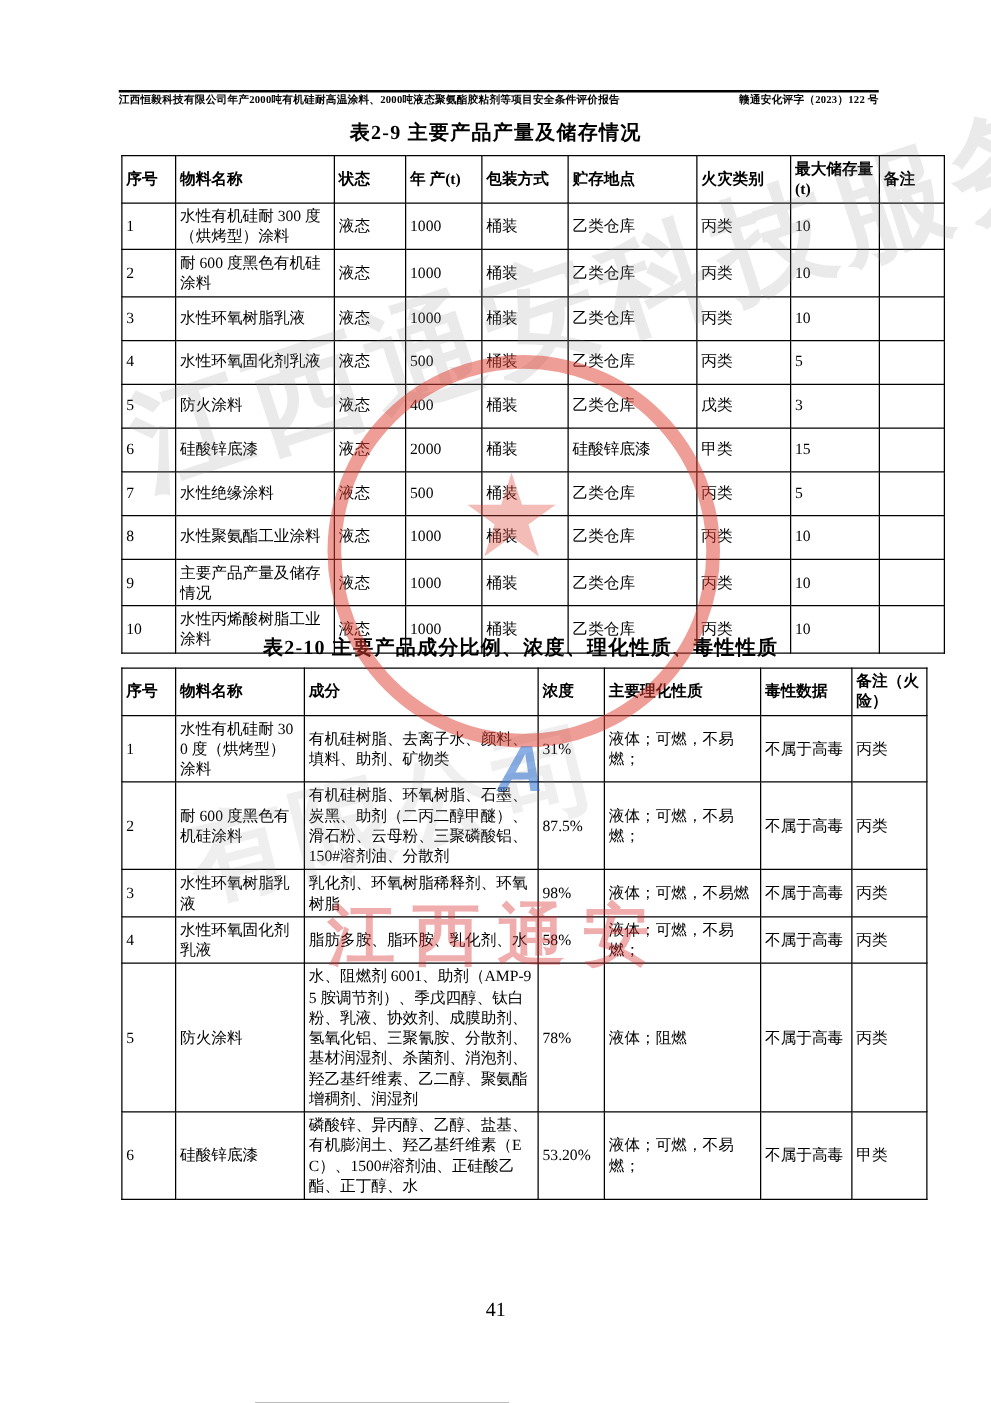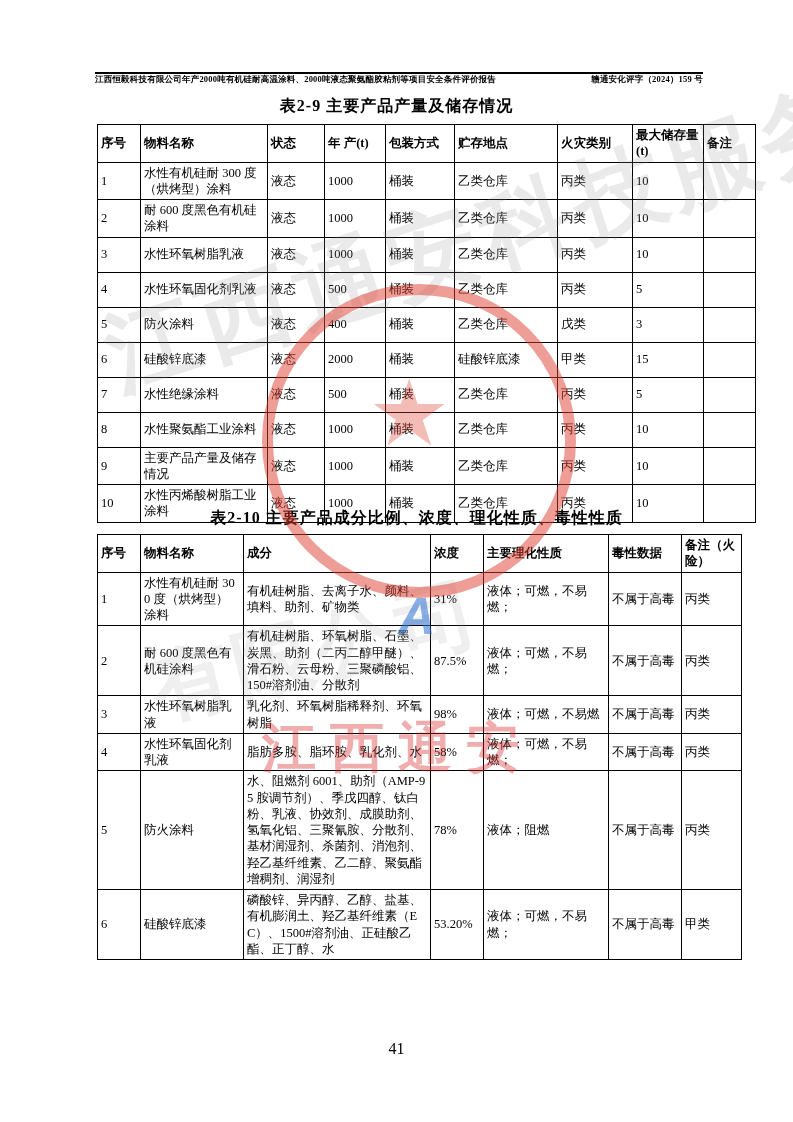--- a/index.html
+++ b/index.html
@@ -119,21 +119,21 @@
     <div class="wm-stamp"></div>
     <div class="wm-star">★</div>
     <div class="wm-letter-a">A</div>
     <div class="wm-red-text">江西通安</div>
   </div>
 
   <div class="content">
 
     <div class="doc-header">
       <span>江西恒毅科技有限公司年产2000吨有机硅耐高温涂料、2000吨液态聚氨酯胶粘剂等项目安全条件评价报告</span>
-      <span>赣通安化评字（2024）159 号</span>
+      <span>赣通安化评字（2023）122 号</span>
     </div>
     <div class="header-rule"></div>
 
     <h2 class="table-title" id="title9">表2-9  主要产品产量及储存情况</h2>
     <table id="table9">
       <thead>
           <tr>
             <th>序号</th>
             <th>物料名称</th>
             <th>状态</th>

